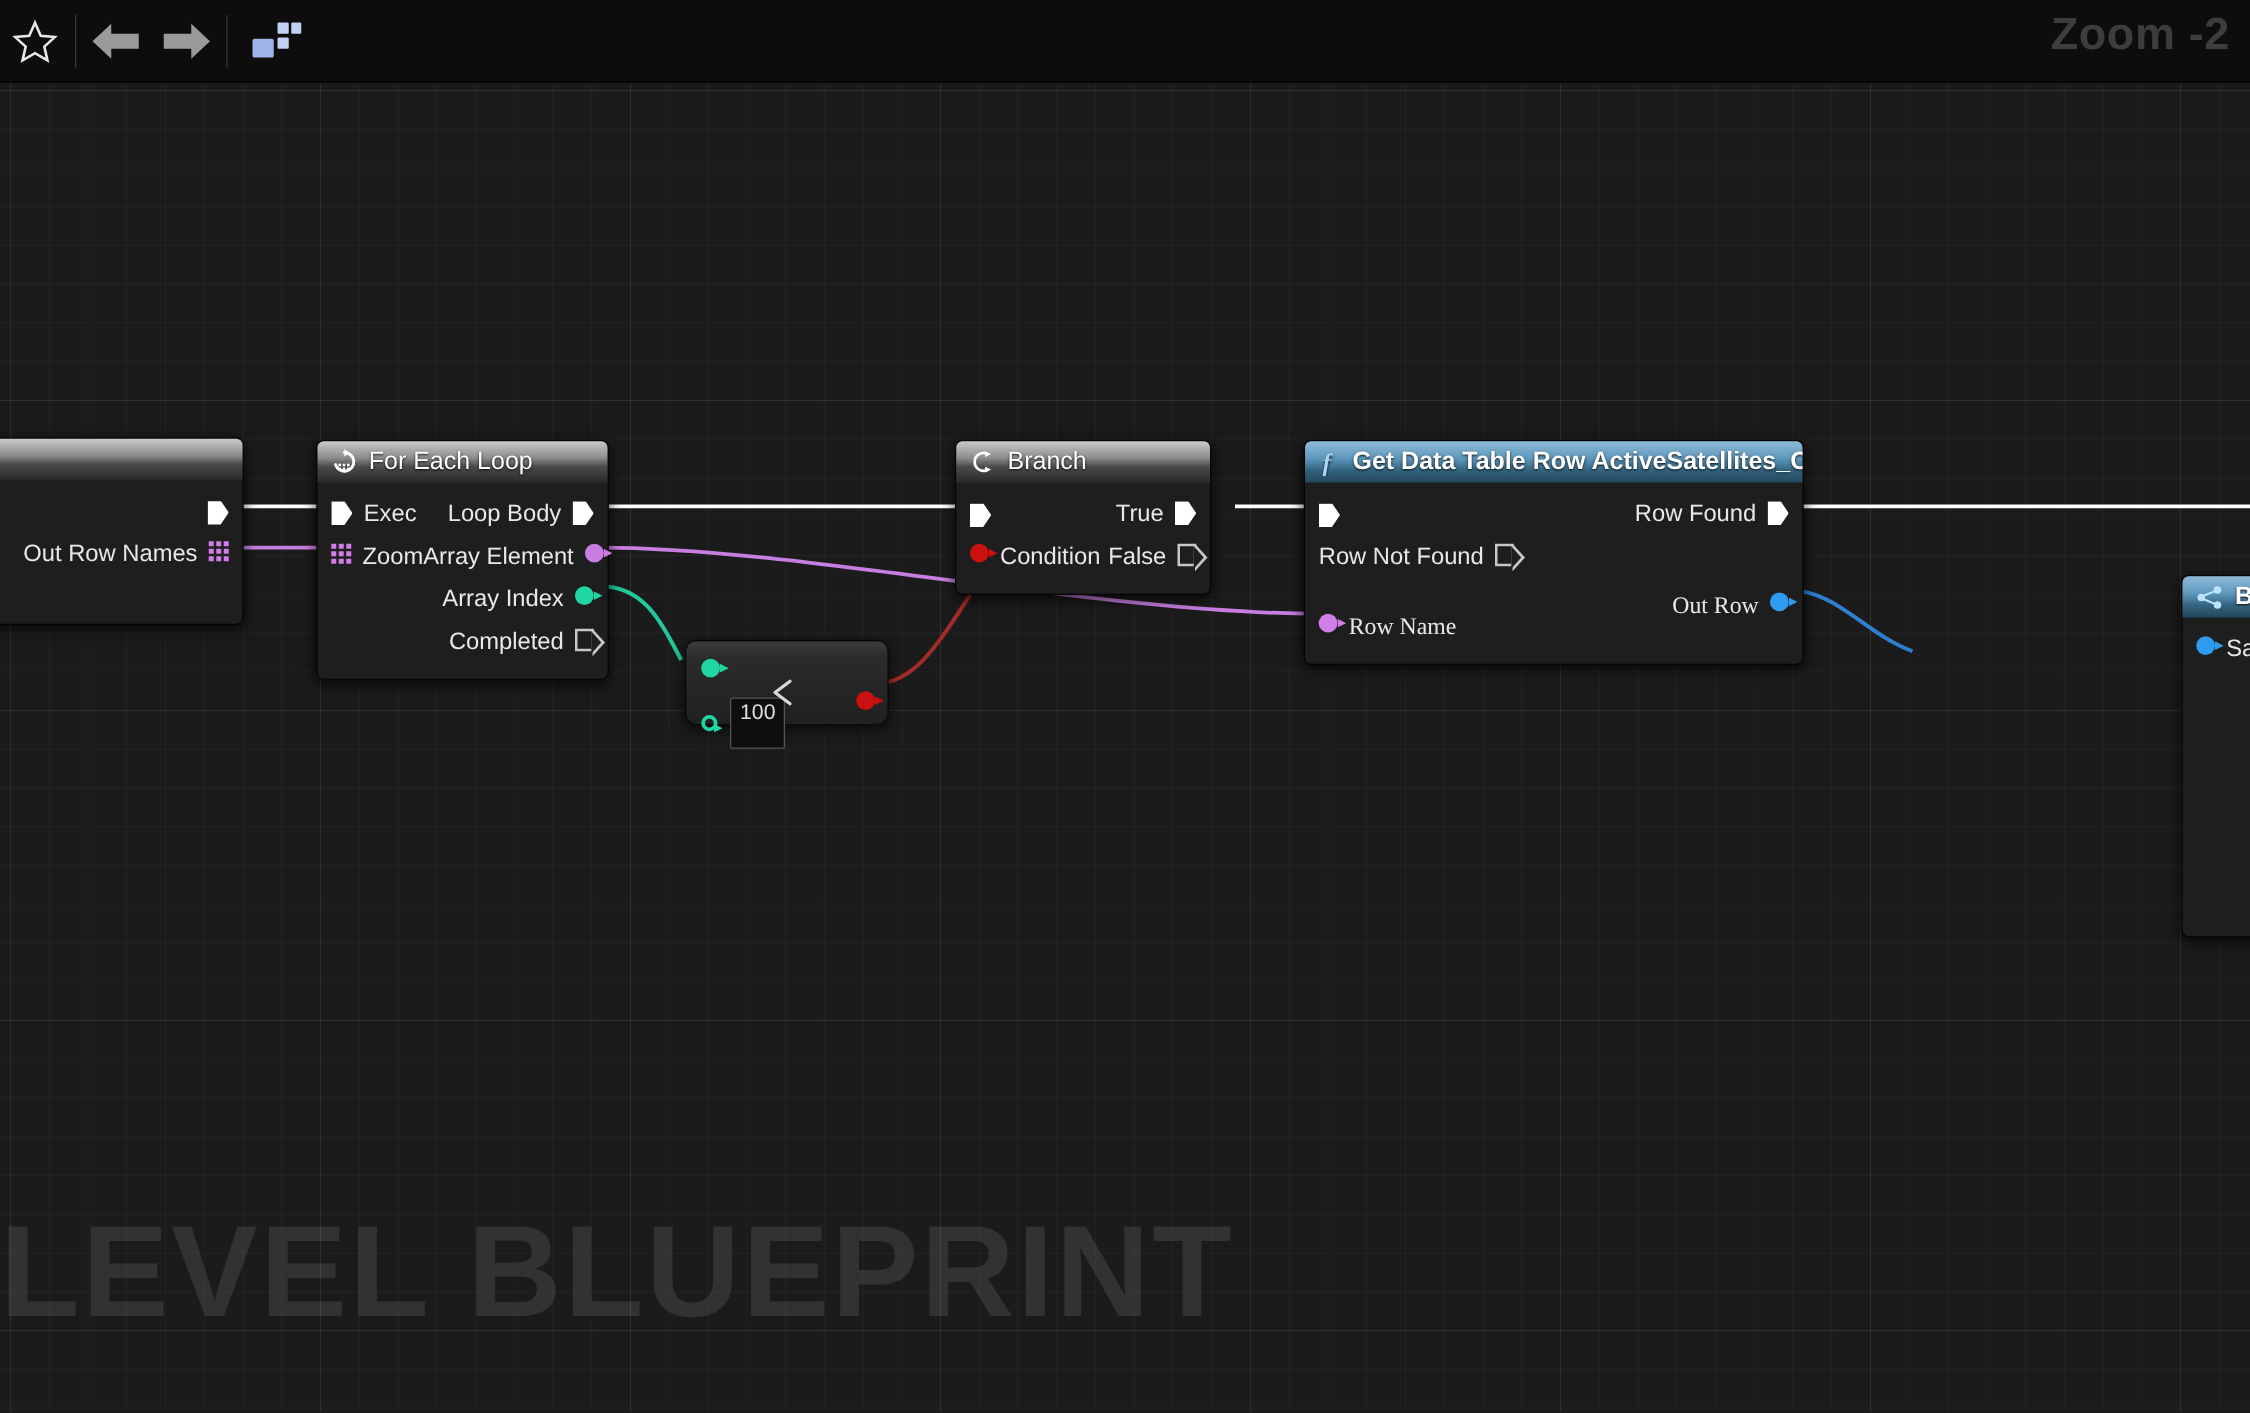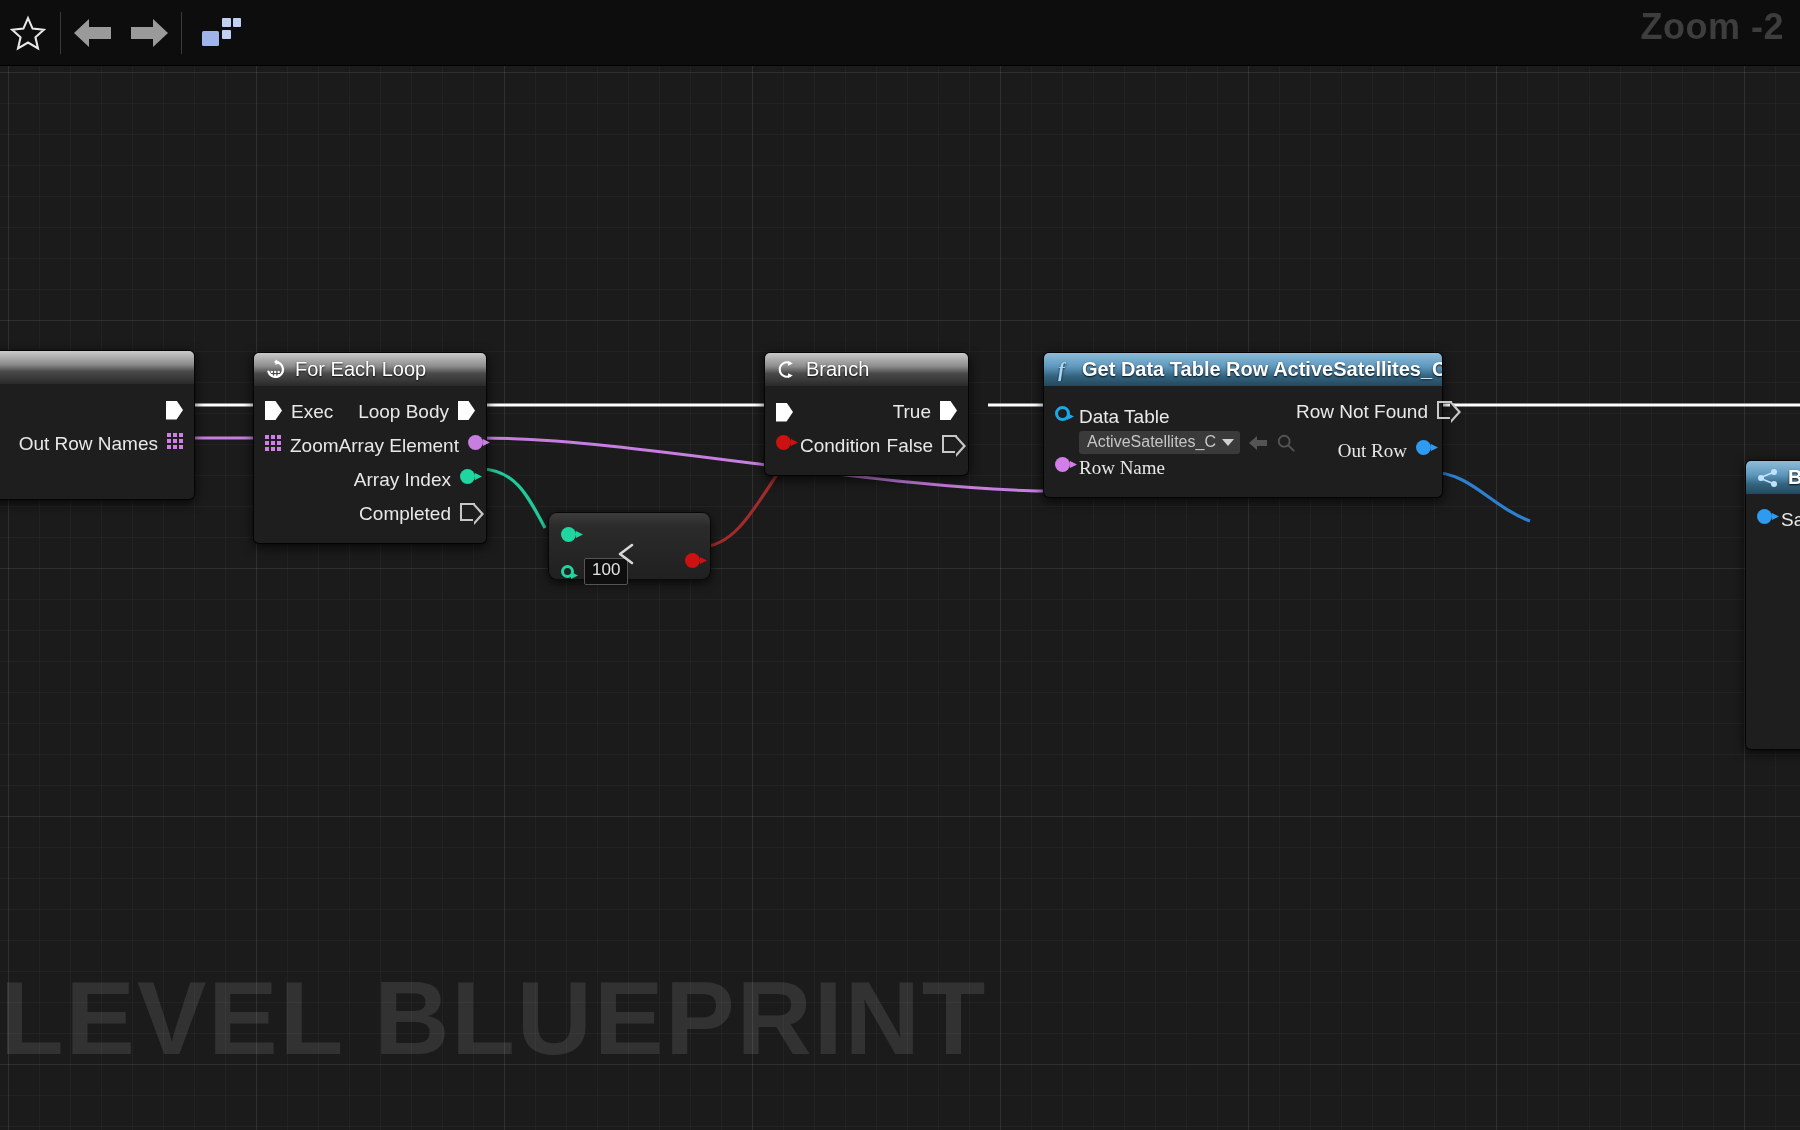--- a/index.html
+++ b/index.html
@@ -169,21 +169,21 @@
     position: absolute; z-index: 10;
     border-radius: 9px;
     background: linear-gradient(to bottom,#3c3c3c 0%, #2b2b2b 20%, #202020 100%);
     border: 1px solid rgba(0,0,0,0.8);
     box-shadow: 0 3px 10px rgba(0,0,0,0.7);
   }
   .num-box {
     background: #0e0e0e; border: 1px solid #555;
     border-radius: 2px;
     font-size: 17px; color: #e0e0e0;
-    padding: 1px 7px 4px 7px;
+    padding: 1px 7px 18px 7px;
     min-width: 42px;
     font-family: "Liberation Sans", sans-serif;
   }
 </style>
 </head>
 <body>
 
 <div id="app">
 
   <div class="toolbar">
@@ -396,44 +396,30 @@
     <div class="node" style="left:1043px; top:286px; width:400px;">
       <div class="node-header hdr-blue">
         <span style="display:flex;">
           <svg width="18" height="22" viewBox="0 0 18 22">
             <text x="3" y="18" font-family="Liberation Serif, serif" font-size="20" font-style="italic" fill="#a9d6f5">f</text>
           </svg>
         </span>
         <span>Get Data Table Row ActiveSatellites_Cleaned</span>
       </div>
       <div class="node-body">
+        <div class="pin-row">
+          <div class="pin-side">
+            <span class="exec-pin"></span>
+          </div>
+          <div class="pin-side right">
+            <span class="pin-label">Row Found</span>
+            <span class="exec-pin"></span>
+          </div>
+        </div>
         <div class="pin-row" style="height:44px; align-items:flex-start;">
-          <div class="pin-side" style="align-items:flex-start; padding-top:11px;">
-            <span class="dot-pin hollow" style="color:#19a8e8;"></span>
-            <div class="vert-stack">
-              <span class="pin-label">Data Table</span>
-              <div class="dt-widget">
-                <div class="dt-select">
-                  <span>ActiveSatellites_C</span>
-                  <span class="chev"></span>
-                </div>
-                <span class="mini-ico">
-                  <svg width="20" height="18" viewBox="0 0 20 18">
-                    <path d="M9 2 L9 6 L19 6 L19 12 L9 12 L9 16 L1 9 Z" fill="#8a8a8a"></path>
-                  </svg>
-                </span>
-                <span class="mini-ico">
-                  <svg width="20" height="20" viewBox="0 0 22 22" fill="none" stroke="#8a8a8a" stroke-width="2">
-                    <circle cx="9" cy="9" r="6"></circle>
-                      <line x1="13.5" y1="13.5" x2="20" y2="20"></line>
-                  </svg>
-                </span>
-              </div>
-            </div>
-          </div>
           <div class="pin-side right" style="padding-top:6px;">
             <span class="pin-label">Row Not Found</span>
             <span class="exec-pin hollow"></span>
           </div>
         </div>
         <div class="pin-row" style="margin-top:12px;font-family:Liberation Serif, serif;">
           <div class="pin-side">
             <span class="dot-pin" style="background:#d17ee8;"></span>
             <span class="pin-label">Row Name</span>
           </div>

